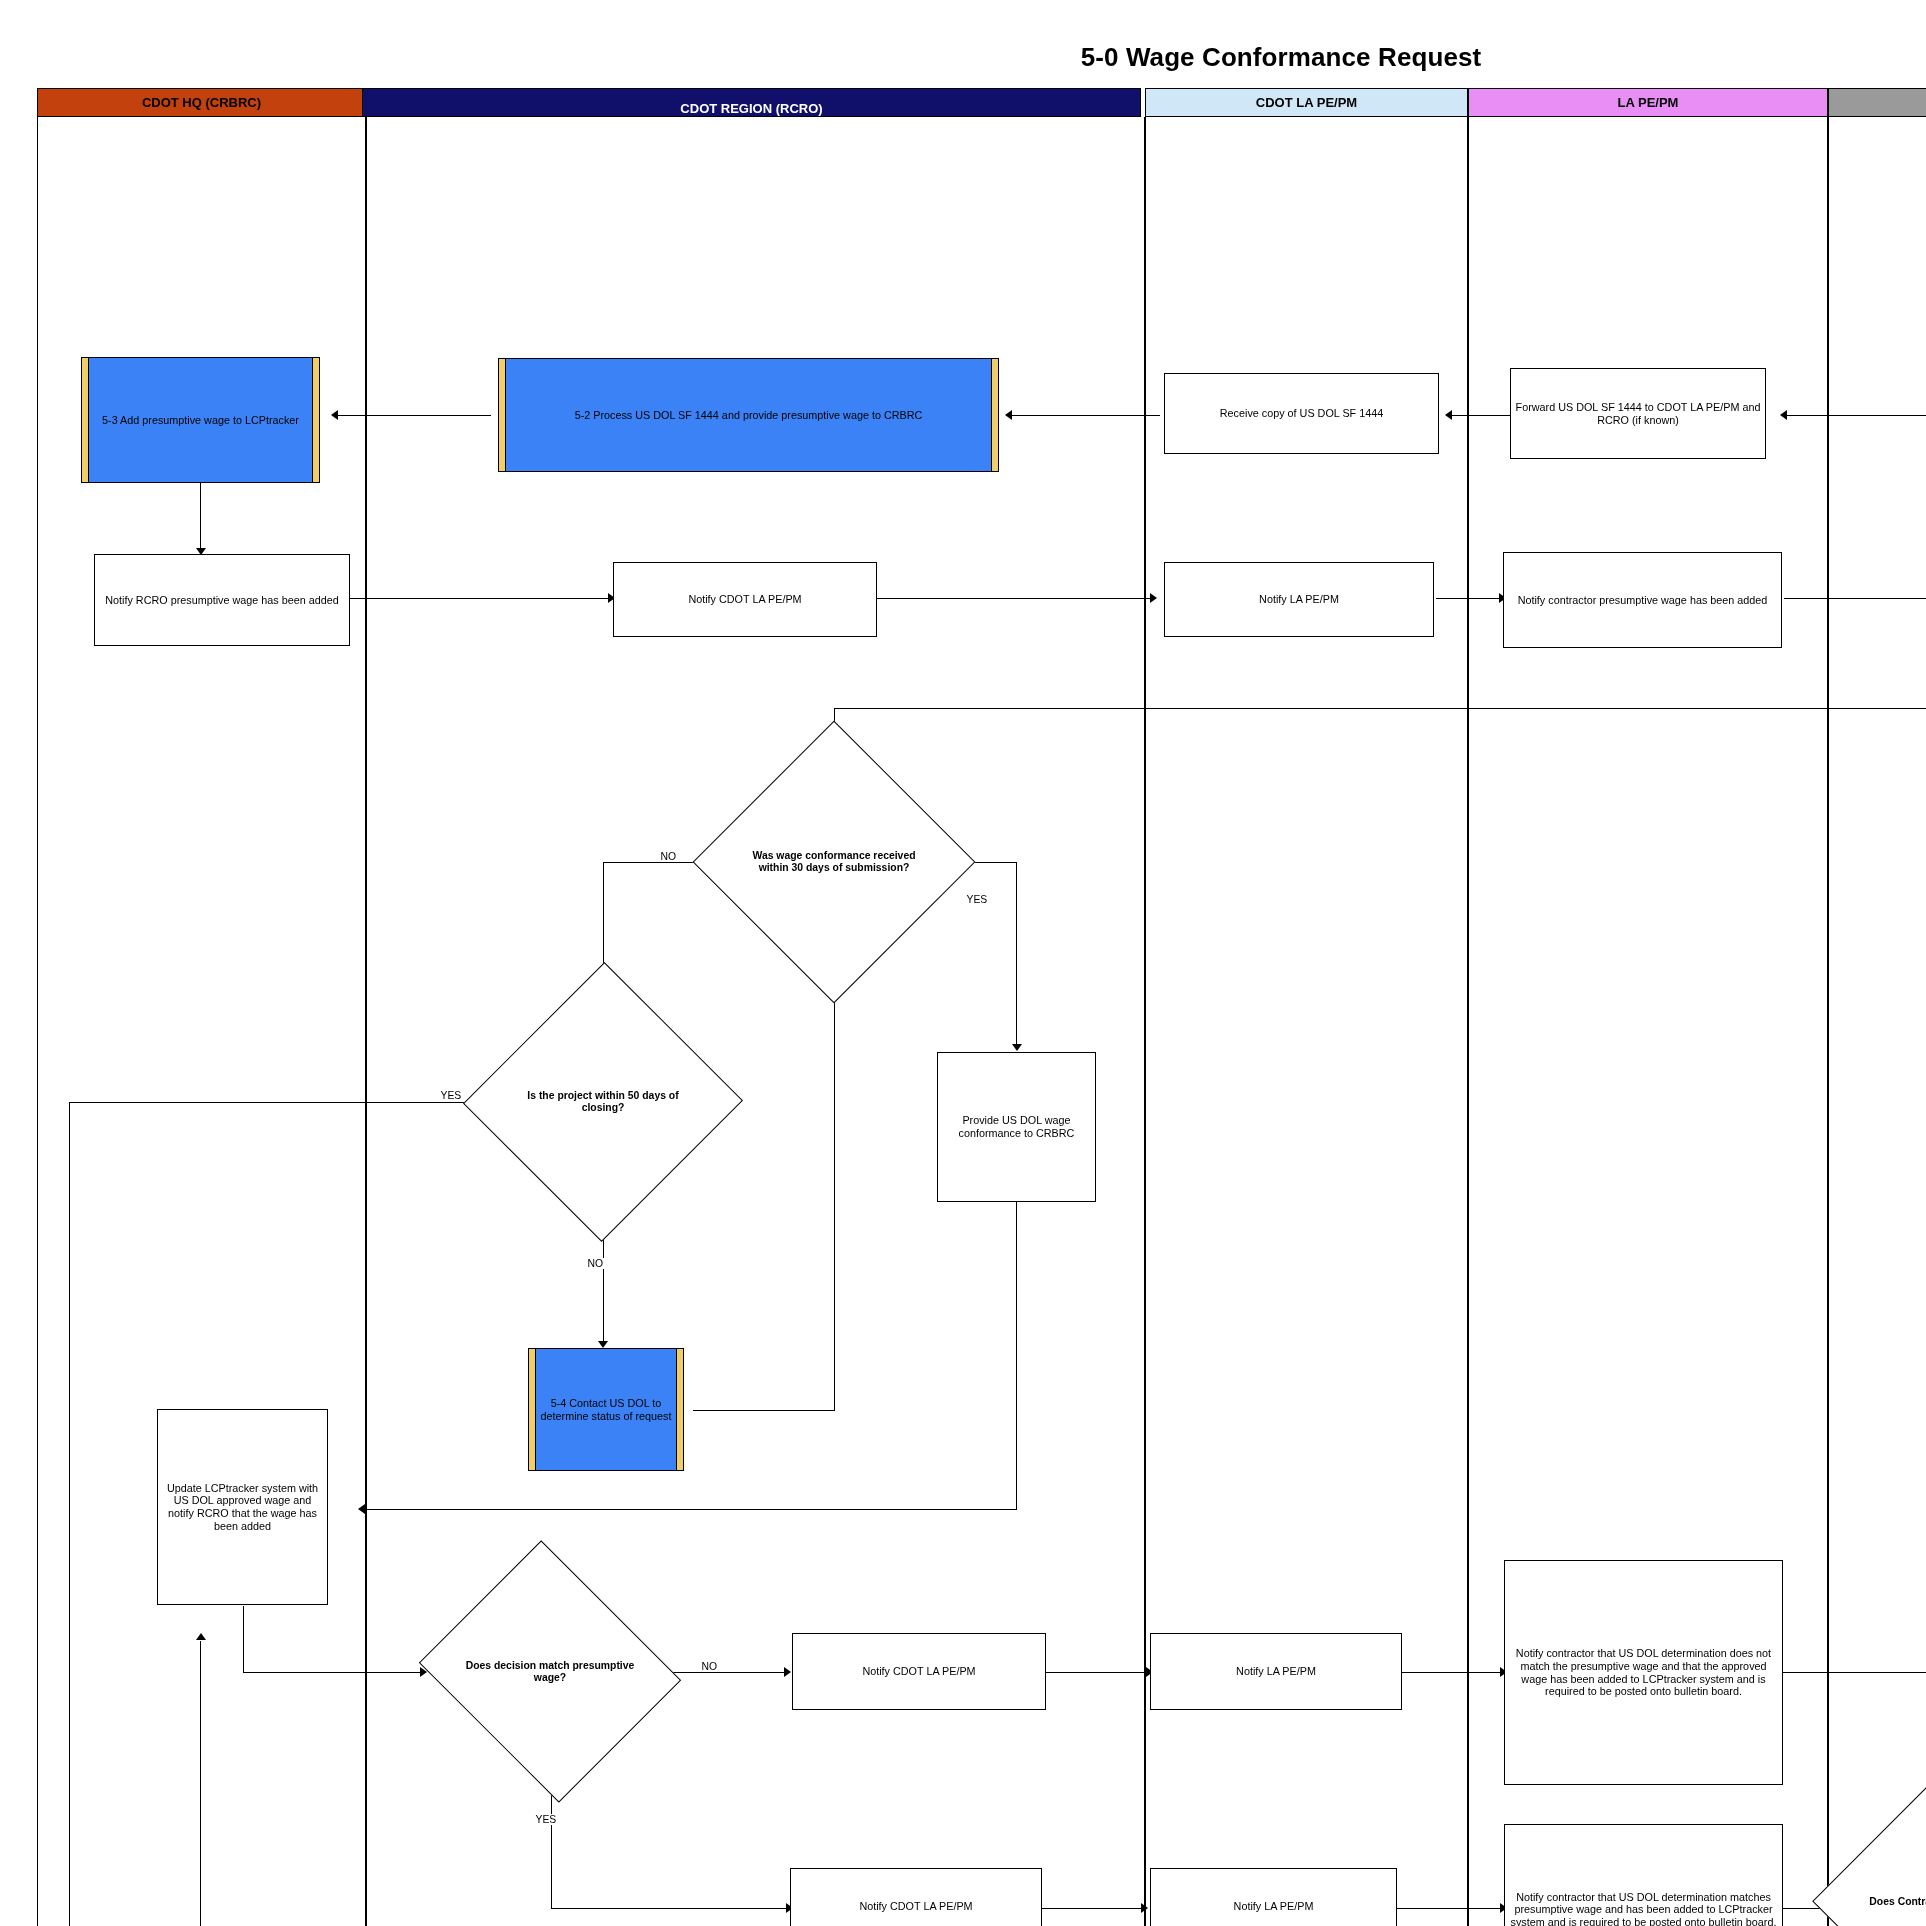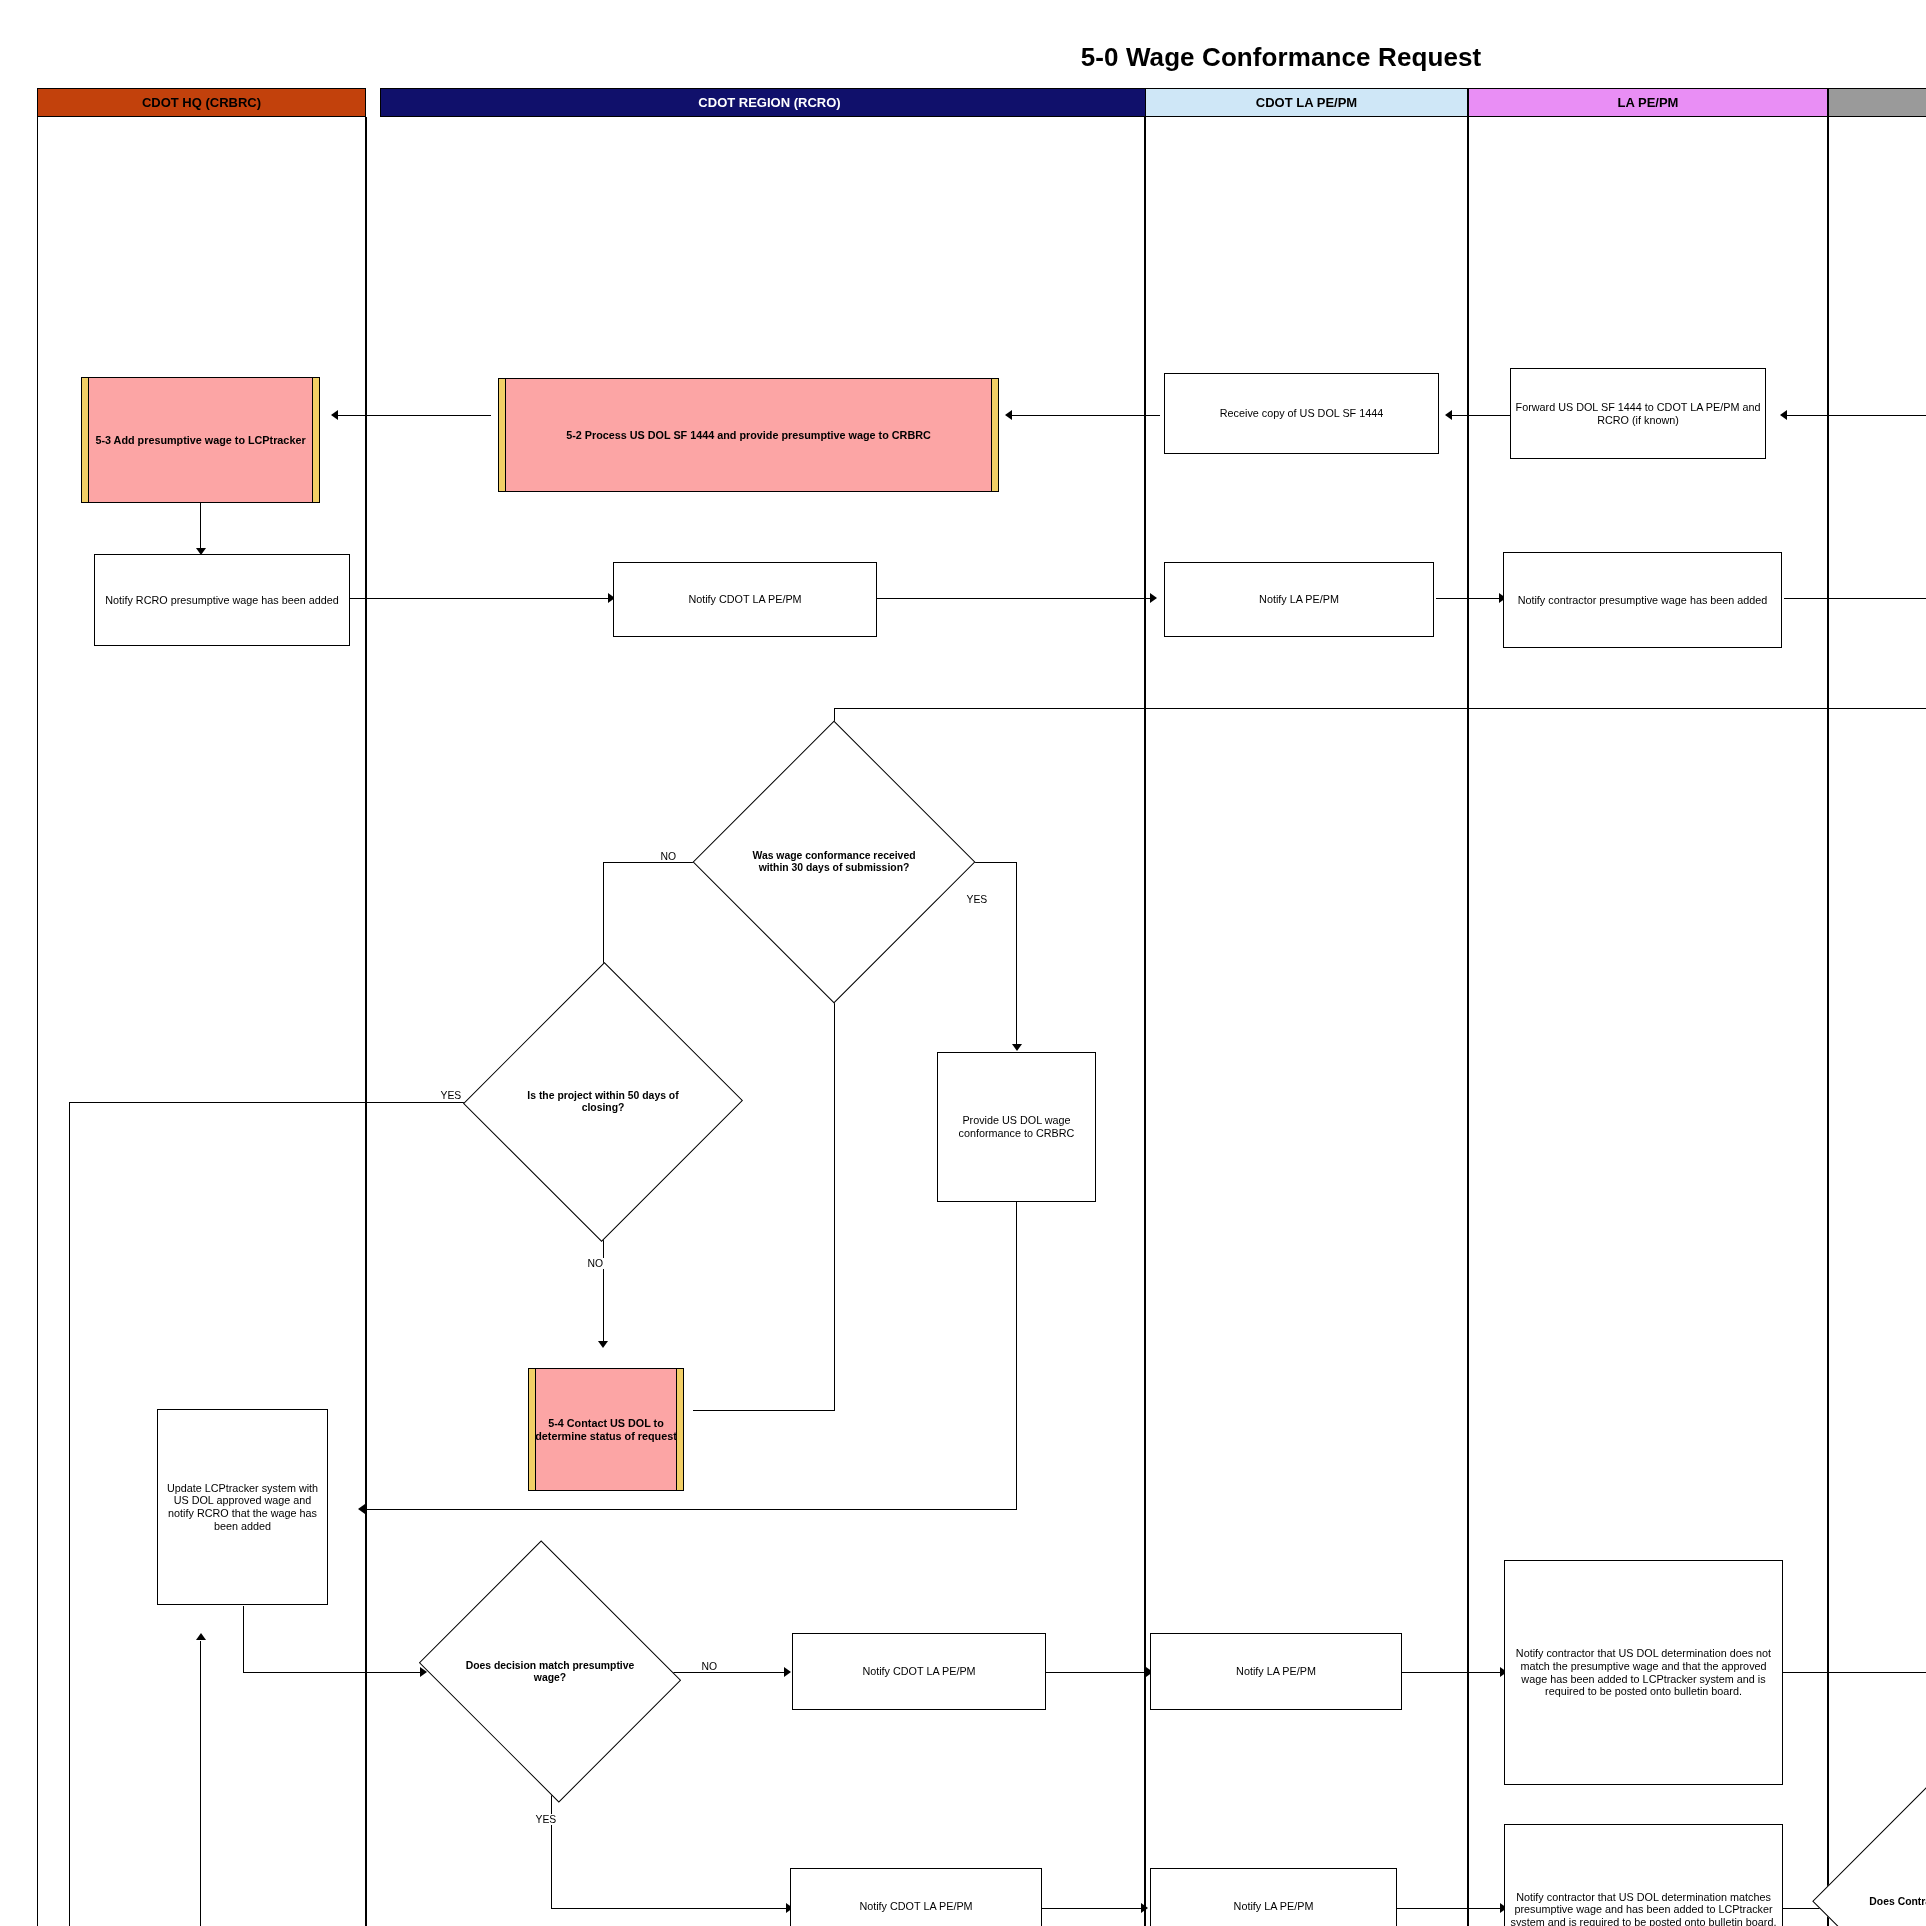--- a/index.html
+++ b/index.html
@@ -64,23 +64,22 @@
     align-items: center;
     justify-content: center;
     text-align: center;
     font-size: 10.8px;
     line-height: 1.16;
     color: #000;
     padding: 2.3px 3.9px;
     z-index: 5;
   }
   .node.tan {
-    background: #fca5a5;
-    font-weight: bold;
-    margin-top: 20px;
+    background: #3b82f6;
+    font-weight: normal;
   }
   .node.tan-bars::before,
   .node.tan-bars::after {
     content: "";
     position: absolute;
     top: -1.2px;
     bottom: -1.2px;
     width: 8.5px;
     background: #f2cf66;
     border: 1.2px solid #000;
@@ -150,21 +149,21 @@
 </head>
 <body>
 
 <div id="page">
 
   <div id="title">5-0 Wage Conformance Request</div>
 
   <div class="lane-head" style="left:37px; width:329px; background:#c2410c;">
     <span>CDOT HQ (CRBRC)</span>
   </div>
-  <div class="lane-head dark" style="left:380px; width:779px; background:#10106b;">
+  <div class="lane-head dark" style="left:362px; width:779px; background:#10106b;align-items:flex-end;">
     <span>CDOT REGION (RCRO)</span>
   </div>
   <div class="lane-head" style="left:1145px; width:323px; background:#cfe7f7;">
     <span>CDOT LA PE/PM</span>
   </div>
   <div class="lane-head" style="left:1468px; width:360px; background:#e98ef5;">
     <span>LA PE/PM</span>
   </div>
   <div class="lane-head" style="left:1828px; width:697px; background:#9a9a9a;">
     

